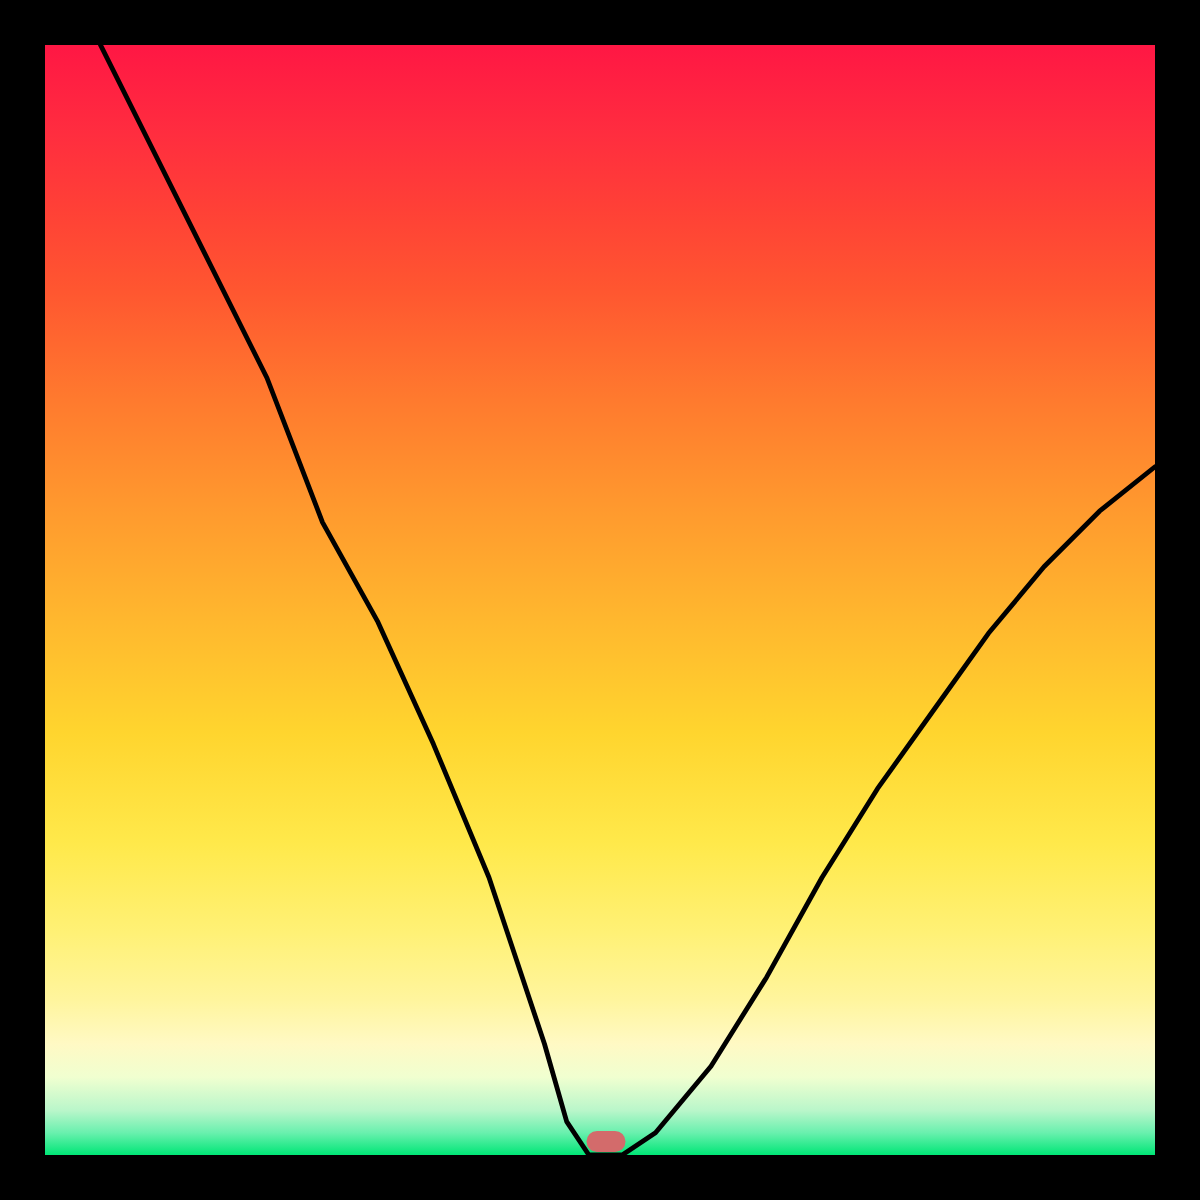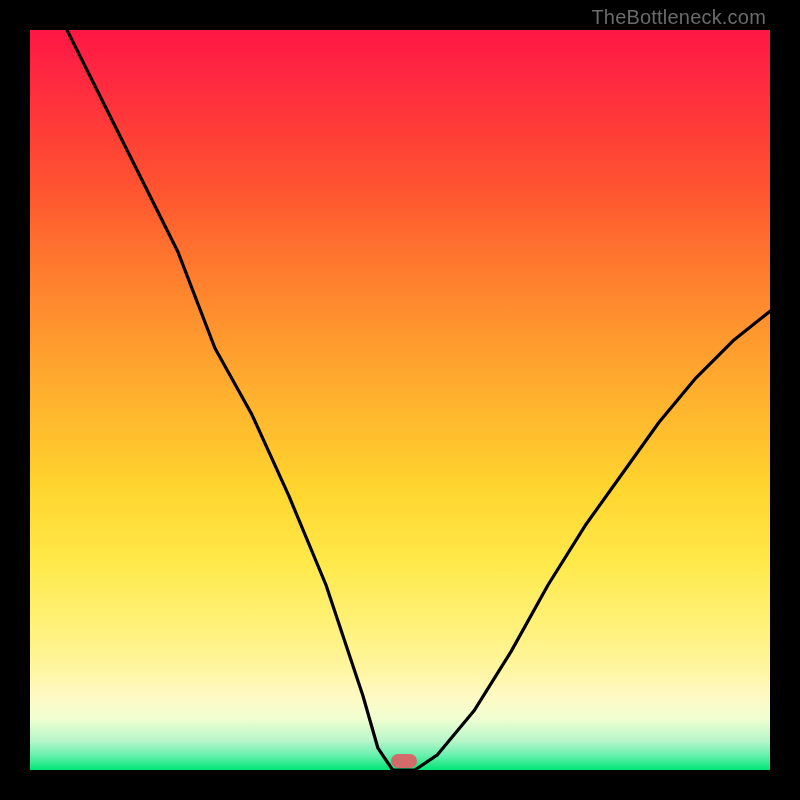--- a/index.html
+++ b/index.html
@@ -85,14 +85,13 @@
   <div class="plot-area">
     <div class="gradient"></div>
 
     <svg class="curve" viewBox="0 0 740 740" preserveAspectRatio="none">
       <path id="curve-path" fill="none" stroke="#000" stroke-width="3.2" stroke-linecap="round" stroke-linejoin="round" d="M37.0 0.0 L74.0 74.0 L111.0 148.0 L148.0 222.0 L185.0 318.2 L222.0 384.8 L259.0 466.2 L296.0 555.0 L333.0 666.0 L347.8 717.8 L362.6 740.0 L384.8 740.0 L407.0 725.2 L444.0 680.8 L481.0 621.6 L518.0 555.0 L555.0 495.8 L592.0 444.0 L629.0 392.2 L666.0 347.8 L703.0 310.8 L740.0 281.2"></path>
     </svg>
 
     <div class="marker" id="marker" style="left: 50.5%; top: 98.8%;"></div>
   </div>
 
-  <div class="watermark">TheBottleneck.com</div>
 </div>
 
 </body></html>

